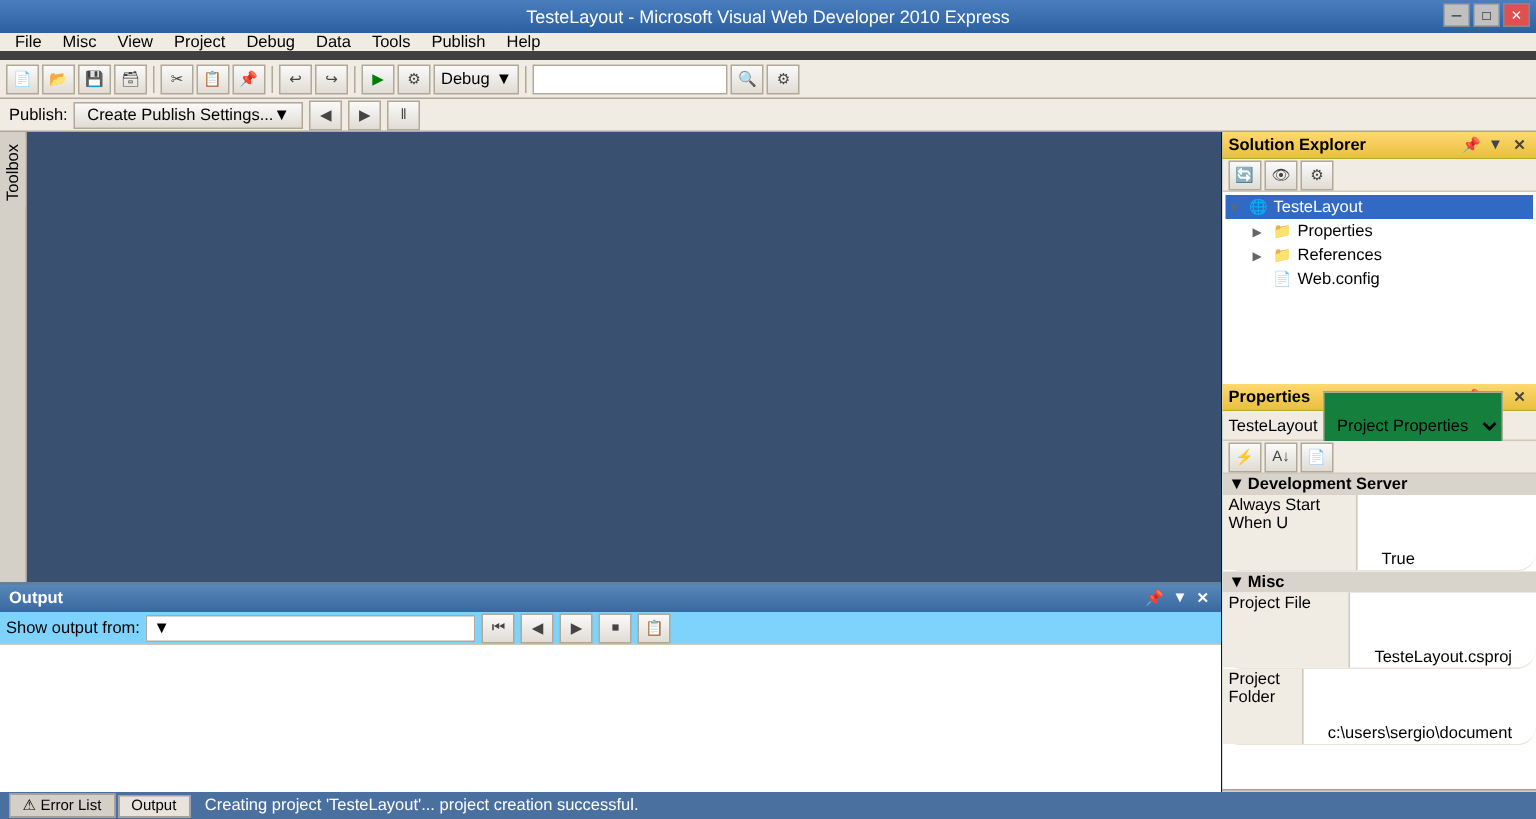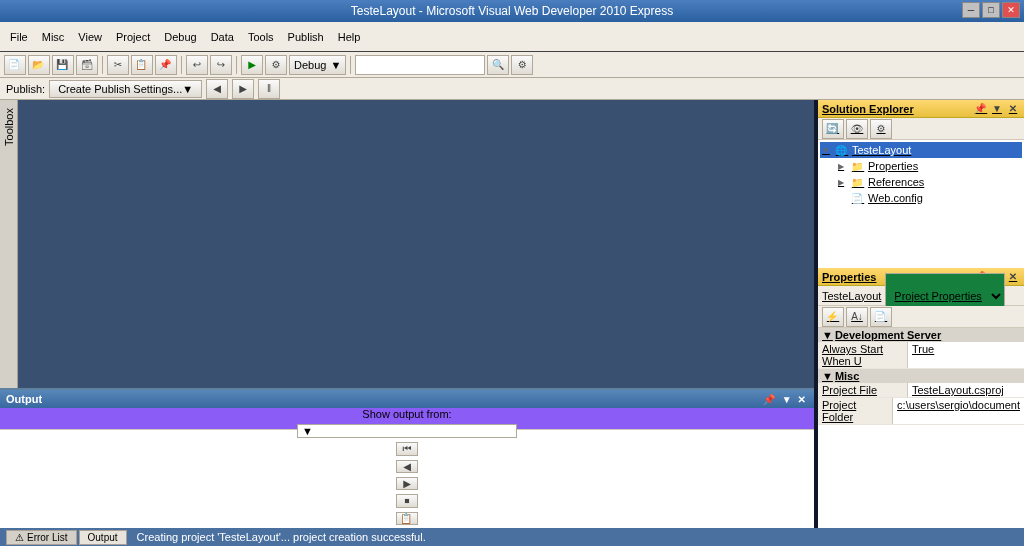--- a/index.html
+++ b/index.html
@@ -35,22 +35,22 @@
       align-items: center;
       justify-content: center;
       cursor: pointer;
       color: #000;
     }
     .win-btn.close { background: #e05050; color: white; }
 
     
     #menu-bar {
       background: #f0ece4;
-      border-bottom: 1px solid #404040;
-      height: 30px;
+      border-bottom: 6px solid #404040;
+      height: 18px;
       display: flex;
       align-items: center;
       padding: 0 4px;
       gap: 2px;
     }
     .menu-item {
       padding: 1px 6px;
       font-size: 11px;
       cursor: pointer;
       color: #000;
@@ -156,22 +156,21 @@
     #editor-area {
       flex: 1;
       background: #3a5070;
     }
 
     
     #right-panel {
       width: 210px;
       display: flex;
       flex-direction: column;
-      border-left: 4px solid #0f172a;
-      text-decoration: underline;
+      border-left: 1px solid #0f172a;
     }
 
     
     #solution-explorer {
       background: #f5f5e8;
       flex: 0 0 auto;
       height: 168px;
       border-bottom: 1px solid #a8a098;
     }
     .panel-titlebar {
@@ -318,32 +317,34 @@
       font-size: 11px;
       font-weight: bold;
       display: flex;
       align-items: center;
       gap: 2px;
     }
     .props-row {
       display: flex;
       border-bottom: 1px solid #e8e4dc;
       font-size: 11px;
+      border-radius: 13px;
     }
     .props-key {
       width: 90px;
       padding: 1px 4px;
       background: #f0ece4;
       border-right: 1px solid #d0c8b8;
       color: #000;
     }
     .props-value {
       flex: 1;
-      padding: 1px 4px;
+      padding: 1px 16px;
       color: #000;
+      margin-top: 36px;
     }
 
     
     #dev-server-bar {
       background: #d4d0c8;
       border-top: 1px solid #a8a098;
       height: 20px;
       display: flex;
       align-items: center;
       padding: 2px 4px;
@@ -375,28 +376,27 @@
       display: flex;
       gap: 2px;
     }
     .bottom-tb-btn {
       color: white;
       font-size: 10px;
       cursor: pointer;
       padding: 0 2px;
     }
     #output-toolbar {
-      background: #8b5cf6;
+      background: #7dd3fc;
       border-bottom: 1px solid #d0c8b8;
       height: 22px;
       display: flex;
       align-items: center;
       padding: 0 4px;
       gap: 4px;
-      flex-direction: column;
     }
     .output-label { font-size: 11px; }
     .output-source-dropdown {
       height: 18px;
       background: white;
       border: 1px solid #b0a898;
       width: 220px;
       font-size: 11px;
       display: flex;
       align-items: center;

